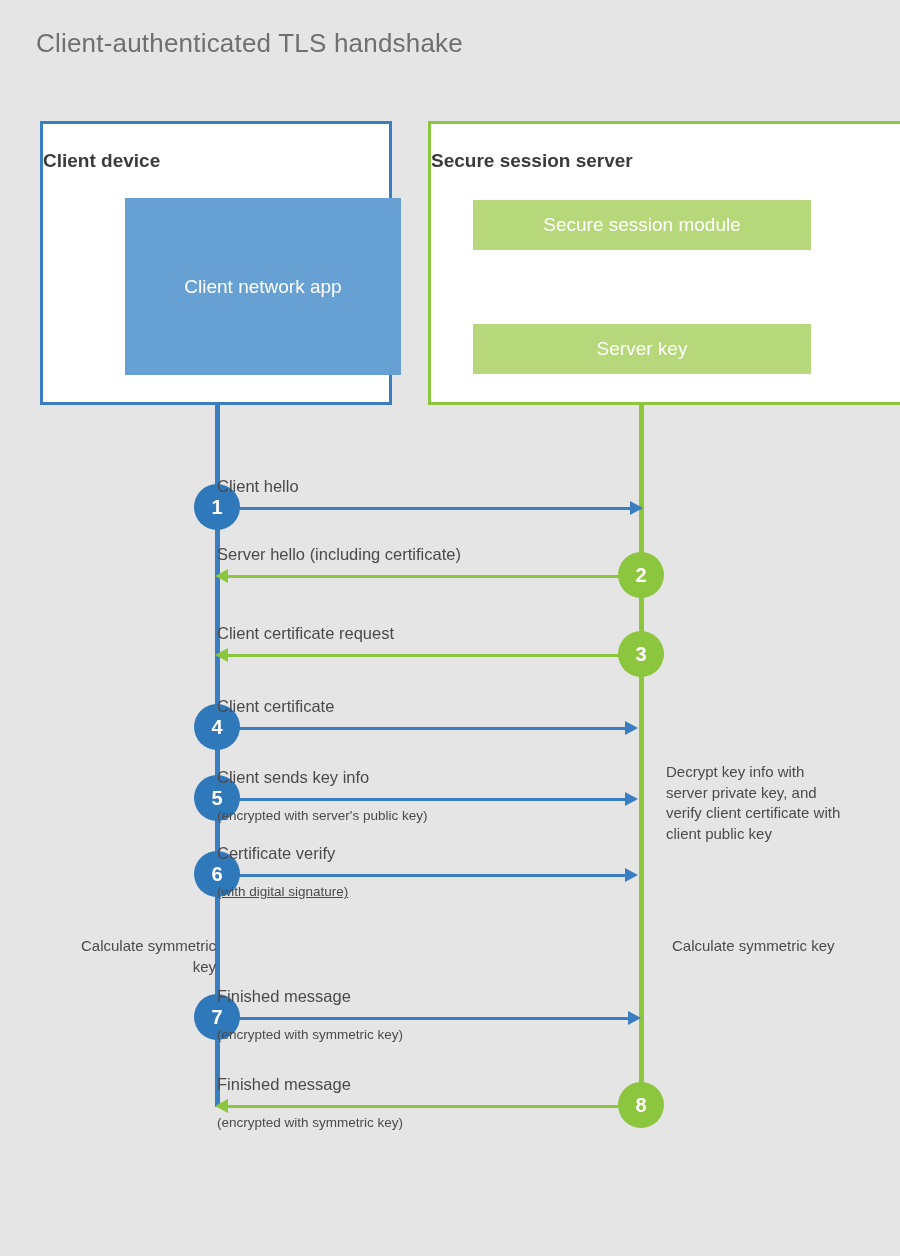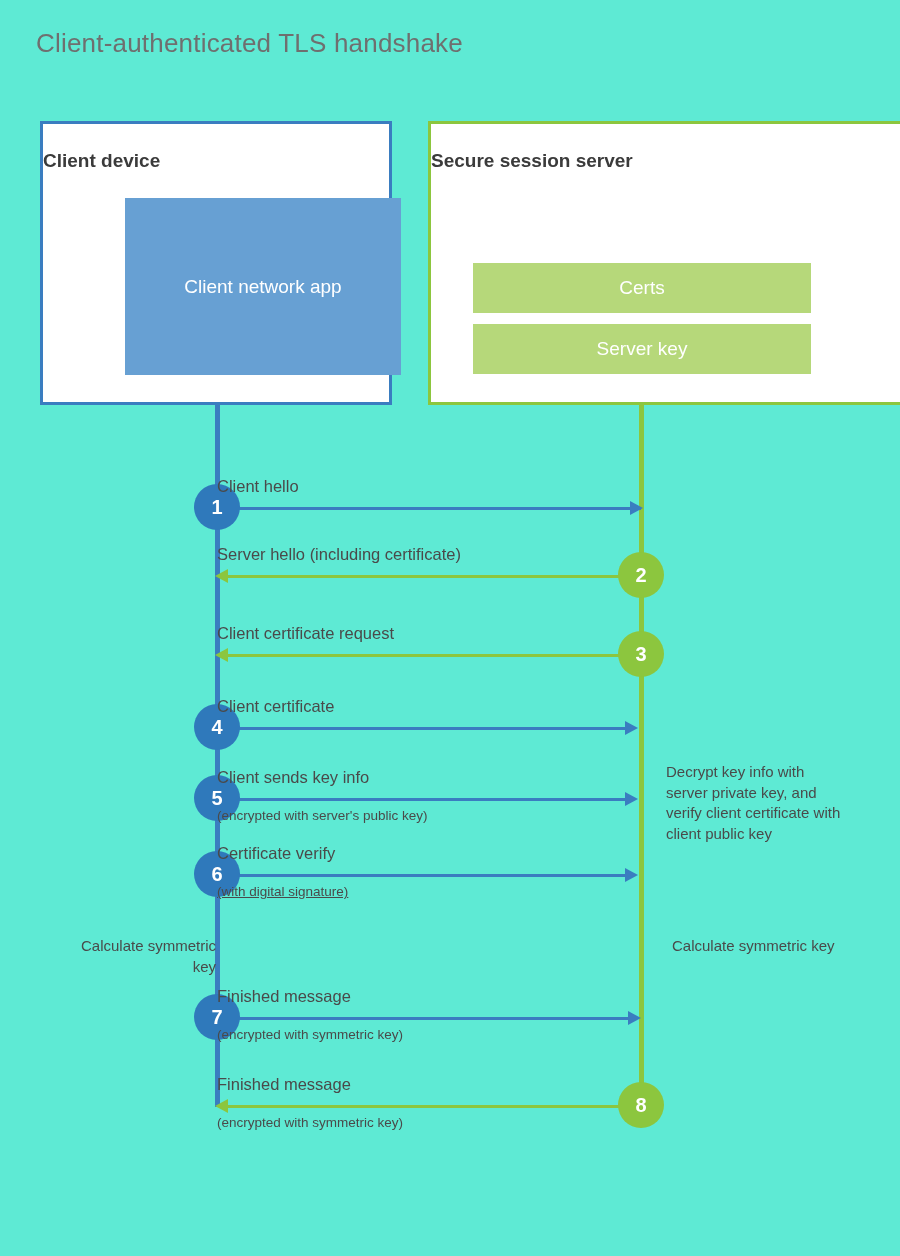--- a/index.html
+++ b/index.html
@@ -7,21 +7,21 @@
     padding: 0;
     background: #ffffff;
   }
   body {
     font-family: "Liberation Sans", sans-serif;
   }
   #canvas {
     position: relative;
     width: 900px;
     height: 1256px;
-    background: #5eead4;
+    background: #e5e5e5;
     overflow: hidden;
   }
 
   
   #diagram-title {
     position: absolute;
     left: 36px;
     top: 28px;
     font-size: 26px;
     font-weight: 300;
@@ -212,21 +212,21 @@
 
   <div id="diagram-title">Client-authenticated TLS handshake</div>
 
   <div class="participant-box" id="client-device-box">
     <div class="participant-title">Client device</div>
     <div id="client-app-block">Client network app</div>
   </div>
 
   <div class="participant-box" id="server-box">
     <div class="participant-title">Secure session server</div>
-    <div class="server-block" id="server-block-1">Certs</div>
+    <div class="server-block" id="server-block-0">Secure session module</div>
     <div class="server-block" id="server-block-2">Server key</div>
   </div>
 
   <div class="lifeline" id="client-lifeline"></div>
   <div class="lifeline" id="server-lifeline"></div>
 
   <div class="message" style="top:507px;">
     <div class="msg-line blue" style="left:217px; width:424px;"></div>
     <div class="arrowhead right blue" style="left:630px;"></div>
     <div class="step-circle blue" style="left:194px;">1</div>

